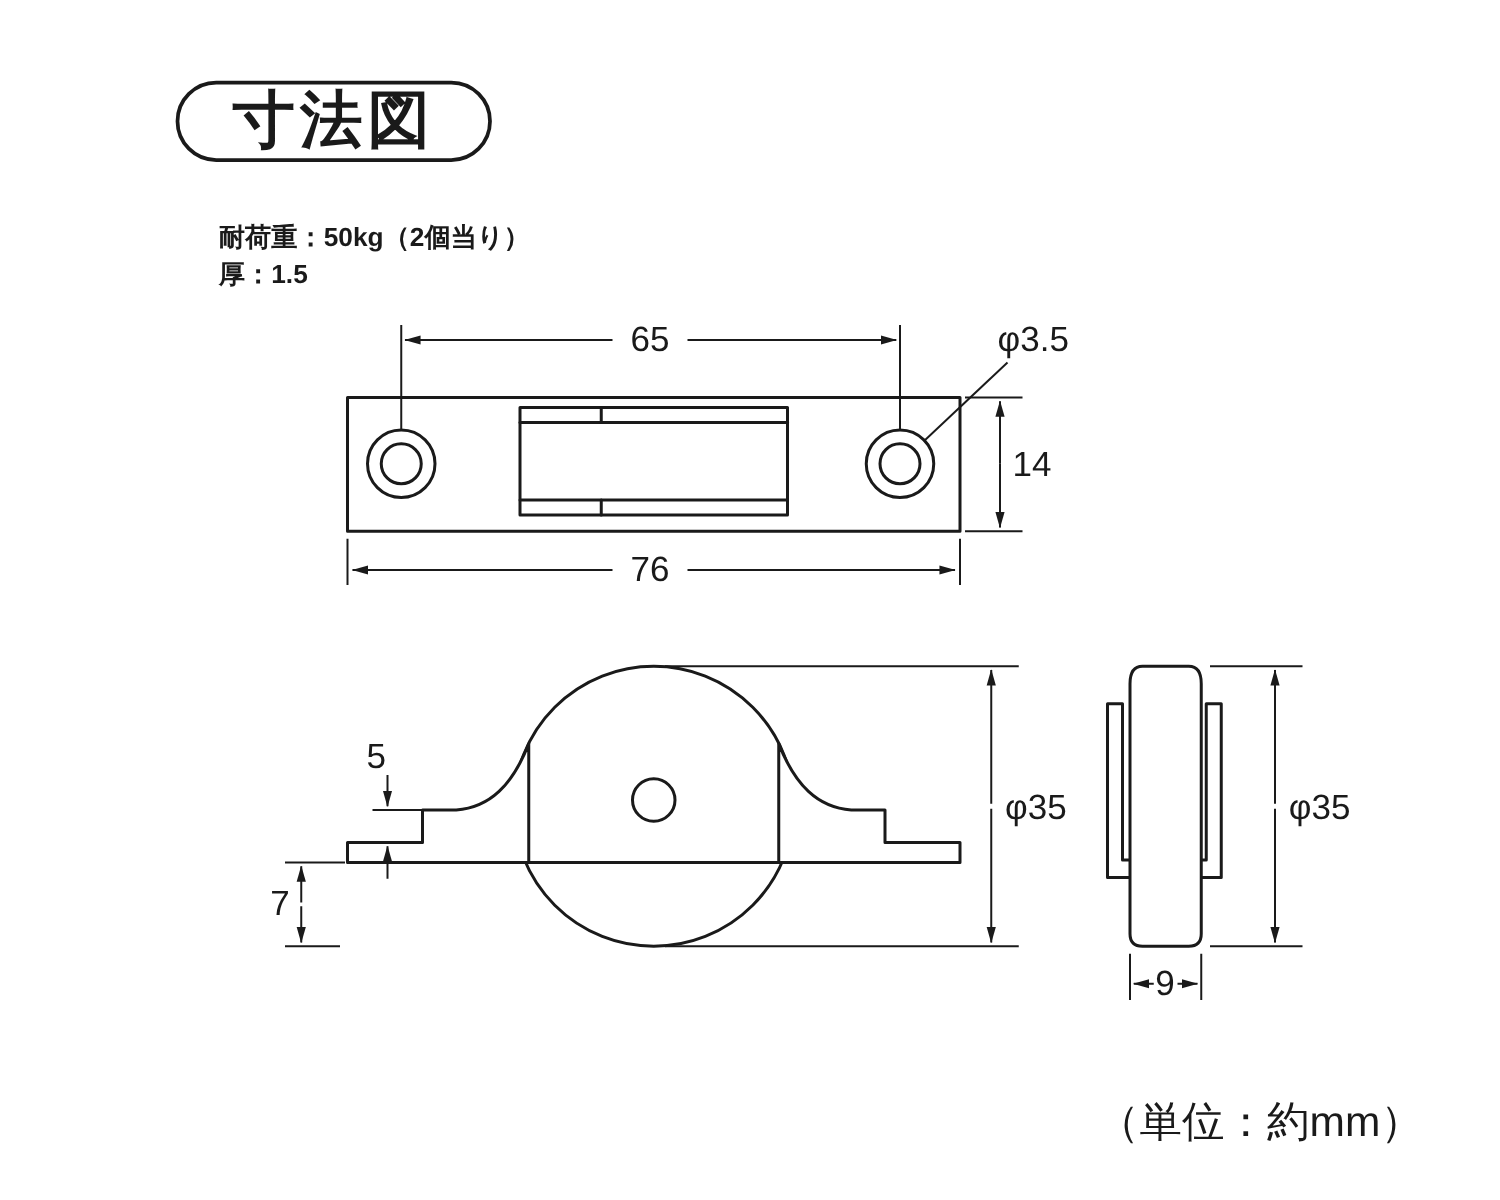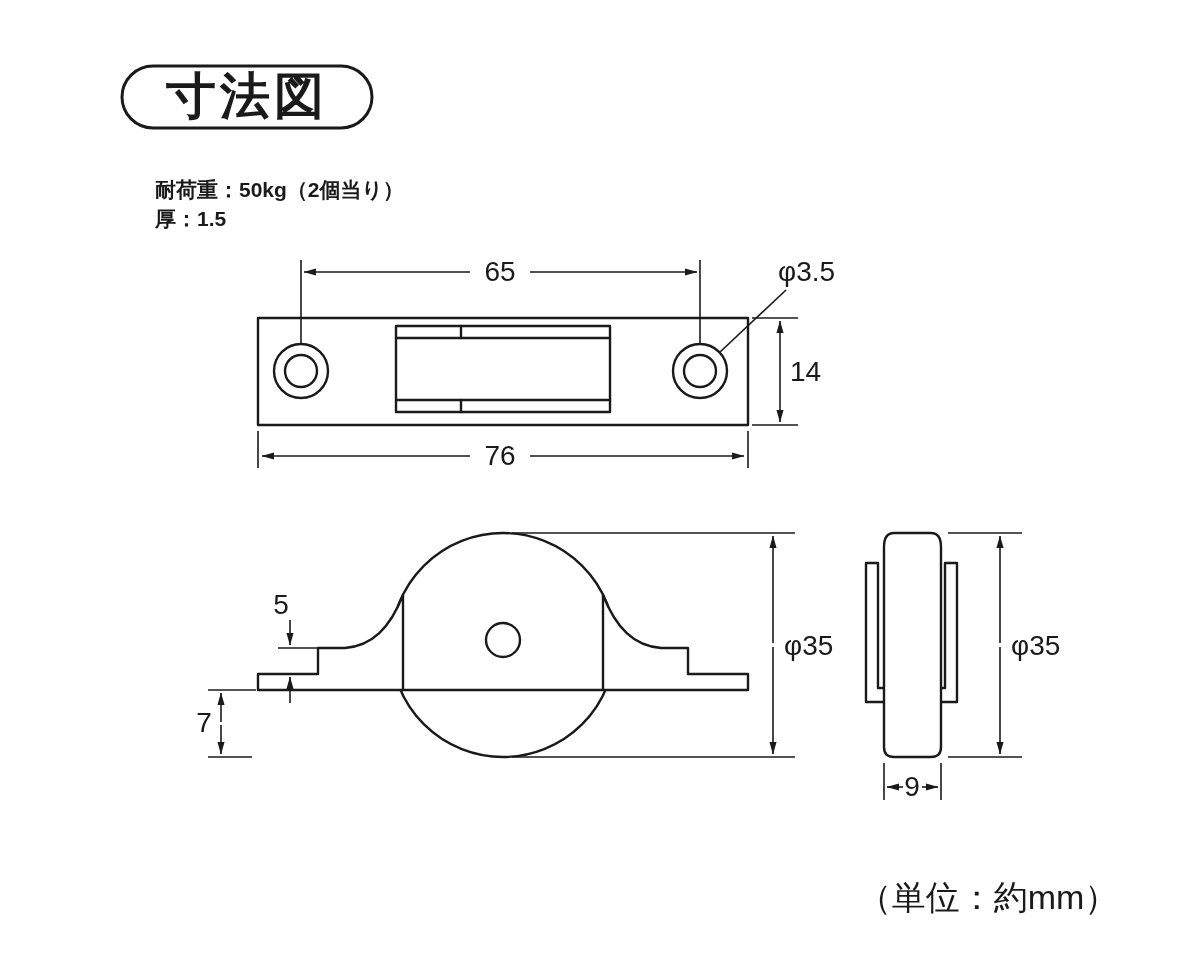--- a/index.html
+++ b/index.html
@@ -8,20 +8,21 @@
     background: #ffffff;
     width: 1200px;
     height: 960px;
     overflow: hidden;
   }
   #stage {
     width: 1076px;
     height: 960px;
     position: relative;
     background: #ffffff;
+    padding-left: 20px;
   }
   svg { display: block; }
   svg text {
     font-family: "Liberation Sans", "DejaVu Sans", sans-serif;
     fill: #1a1a1a;
   }
   .t-title { font-size: 50px; font-weight: bold; letter-spacing: 4px; }
   .t-spec  { font-size: 21px; font-weight: bold; }
   .t-dim   { font-size: 28px; font-weight: 500; }
   .t-unit  { font-size: 34px; font-weight: 500; }

